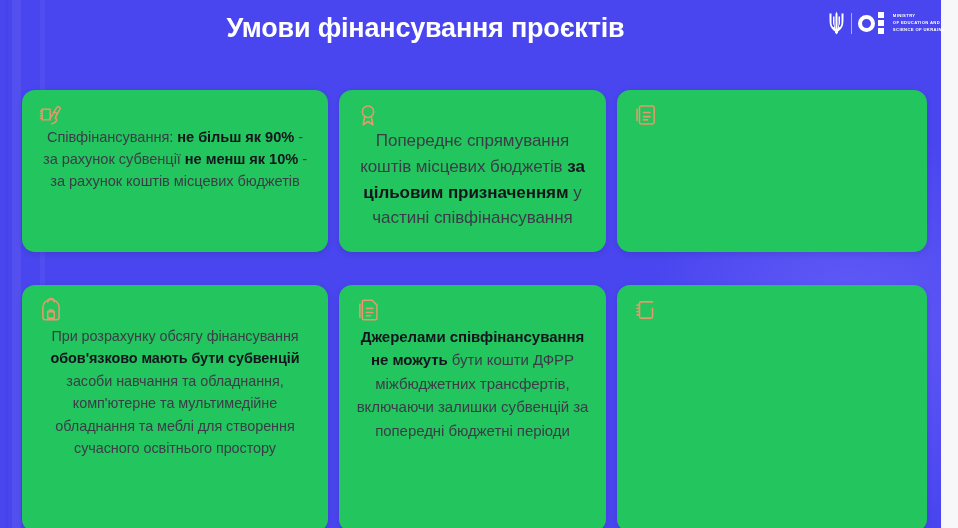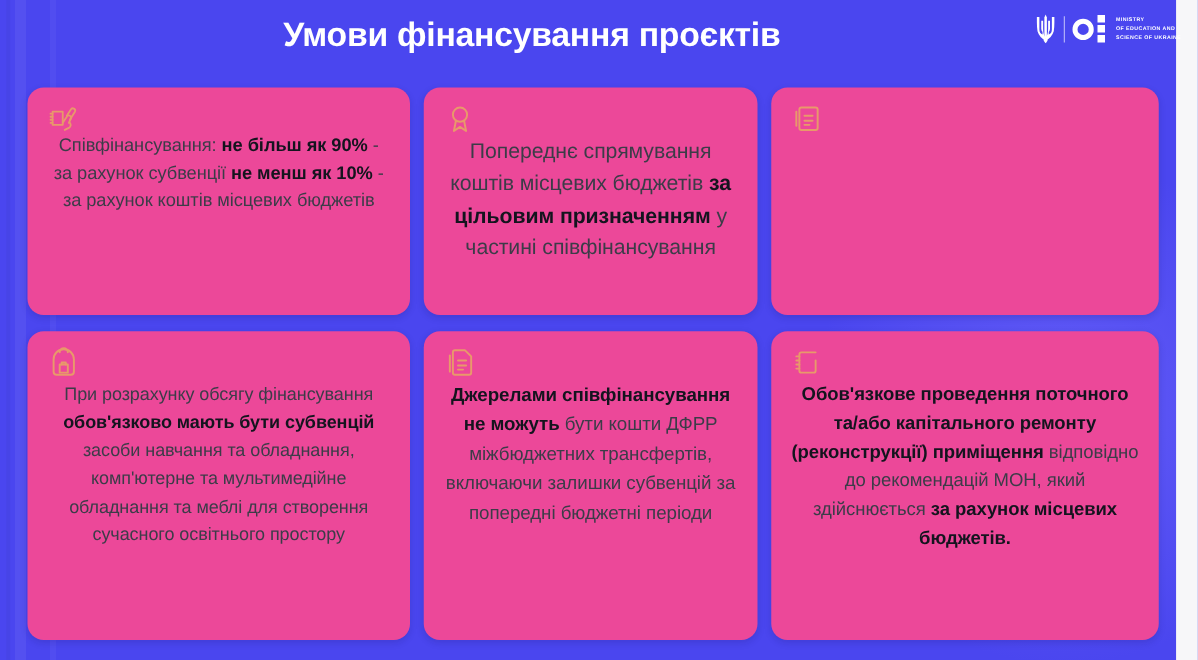--- a/index.html
+++ b/index.html
@@ -137,27 +137,28 @@
     top: 70px;
     width: 900px;
     display: grid;
     grid-template-columns: 306px 267px 310px;
     grid-template-rows: 182px 1fr;
     column-gap: 11px;
     row-gap: 13px;
   }
   .card {
     position: relative;
-    background: #ec4899;
+    background: #22c55e;
     border-radius: 13px;
     box-sizing: border-box;
     padding: 12px 14px 10px 14px;
     display: flex;
     flex-direction: column;
     box-shadow: 0 2px 6px rgba(20,16,90,0.16);
+    margin-top: 20px;
   }
   .grid .card:nth-child(n+4) {
     height: 247px;
   }
   .card-icon {
     width: 26px;
     height: 26px;
     flex: none;
     margin-left: 2px;
     margin-bottom: 2px;
@@ -286,19 +287,16 @@
       <div class="card-body">
         <div class="card-text"><b>Джерелами співфінансування не можуть</b> бути кошти ДФРР міжбюджетних трансфертів, включаючи залишки субвенцій за попередні бюджетні періоди</div>
       </div>
     </div>
 
     <div class="card card-6">
       <svg class="card-icon" viewBox="0 0 32 32" fill="none" stroke="#e8996a" stroke-width="1.9" stroke-linecap="round" stroke-linejoin="round">
         <path d="M24 6 h-14 a2 2 0 0 0 -2 2 v16 a2 2 0 0 0 2 2 h12 a2 2 0 0 0 2 -2 v-10"></path>
         <path d="M5 10 h3 M5 14 h3 M5 18 h3 M5 22 h3"></path>
       </svg>
-      <div class="card-body">
-        <div class="card-text"><b>Обов'язкове проведення поточного та/або капітального ремонту (реконструкції) приміщення</b> відповідно до рекомендацій МОН, який здійснюється <b>за рахунок місцевих бюджетів.</b></div>
-      </div>
     </div>
 
   </div>
 </div>
 
 </body></html>

